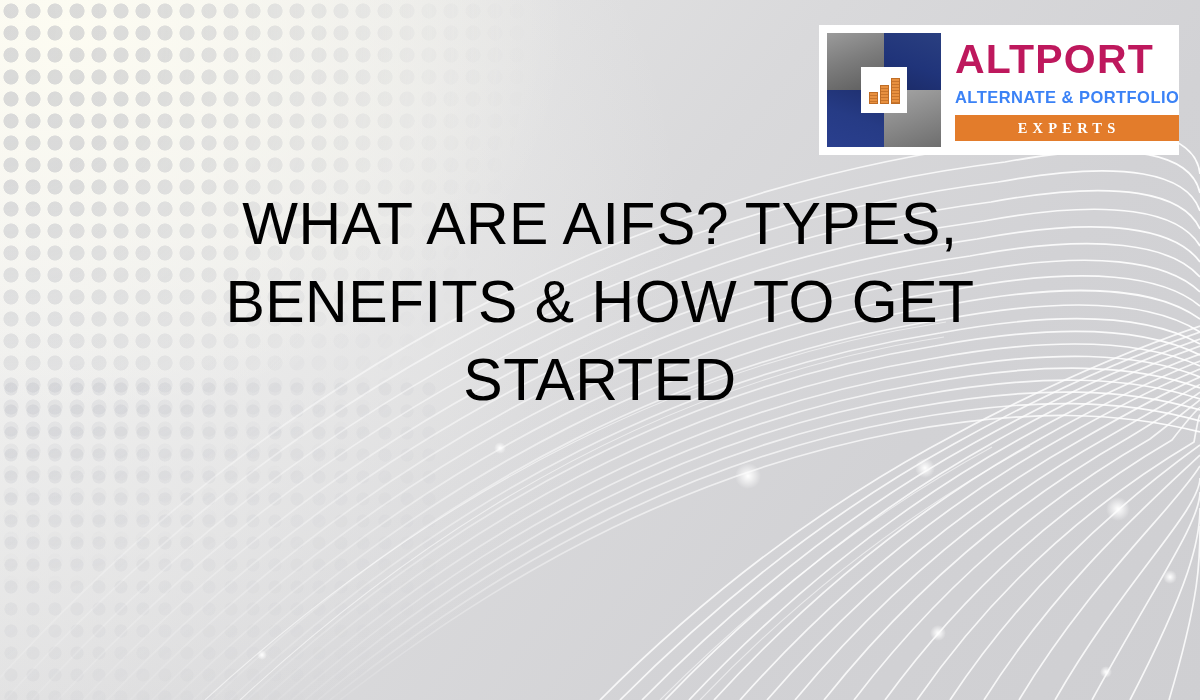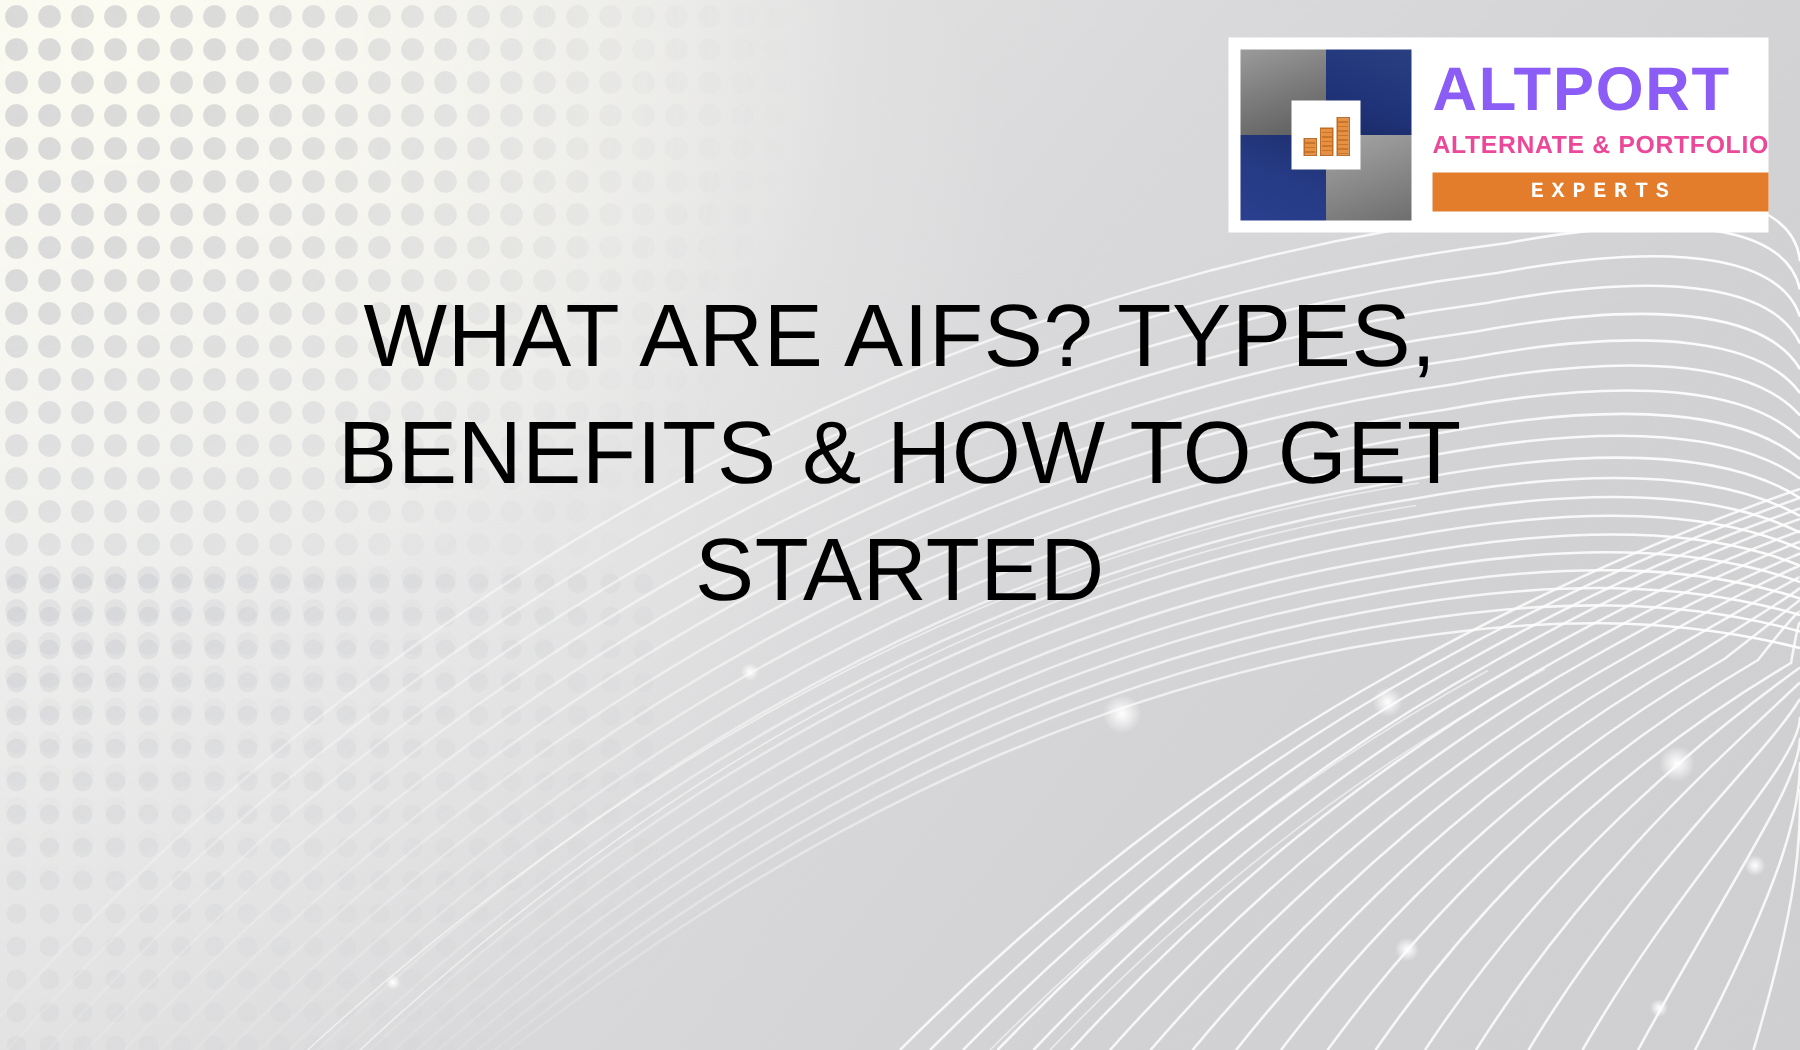--- a/index.html
+++ b/index.html
@@ -151,43 +151,43 @@
 
   .logo-text {
     flex: 1 1 auto;
     padding-left: 14px;
     display: flex;
     flex-direction: column;
     align-items: stretch;
     justify-content: center;
   }
   .logo-word {
-    color: #8b5cf6;
+    color: #be185d;
     font-family: "Liberation Sans", sans-serif;
     font-weight: 700;
     font-size: 41px;
     line-height: 1;
     letter-spacing: 1.2px;
     white-space: nowrap;
   }
   .logo-tag {
-    color: #ec4899;
+    color: #3b82f6;
     font-family: "Liberation Sans", sans-serif;
     font-weight: 700;
     font-size: 16.5px;
     line-height: 1;
     letter-spacing: 0.45px;
     margin-top: 9px;
     white-space: nowrap;
   }
   .logo-experts {
     margin-top: 9px;
     background: #e37c2b;
     color: #ffffff;
-    font-family: Liberation Mono, monospace;
+    font-family: Liberation Serif, serif;
     font-weight: 700;
     font-size: 14.5px;
     letter-spacing: 5.2px;
     text-align: center;
     padding: 6px 0 6px 4px;
     line-height: 1;
   }
 </style>
 </head>
 <body>

